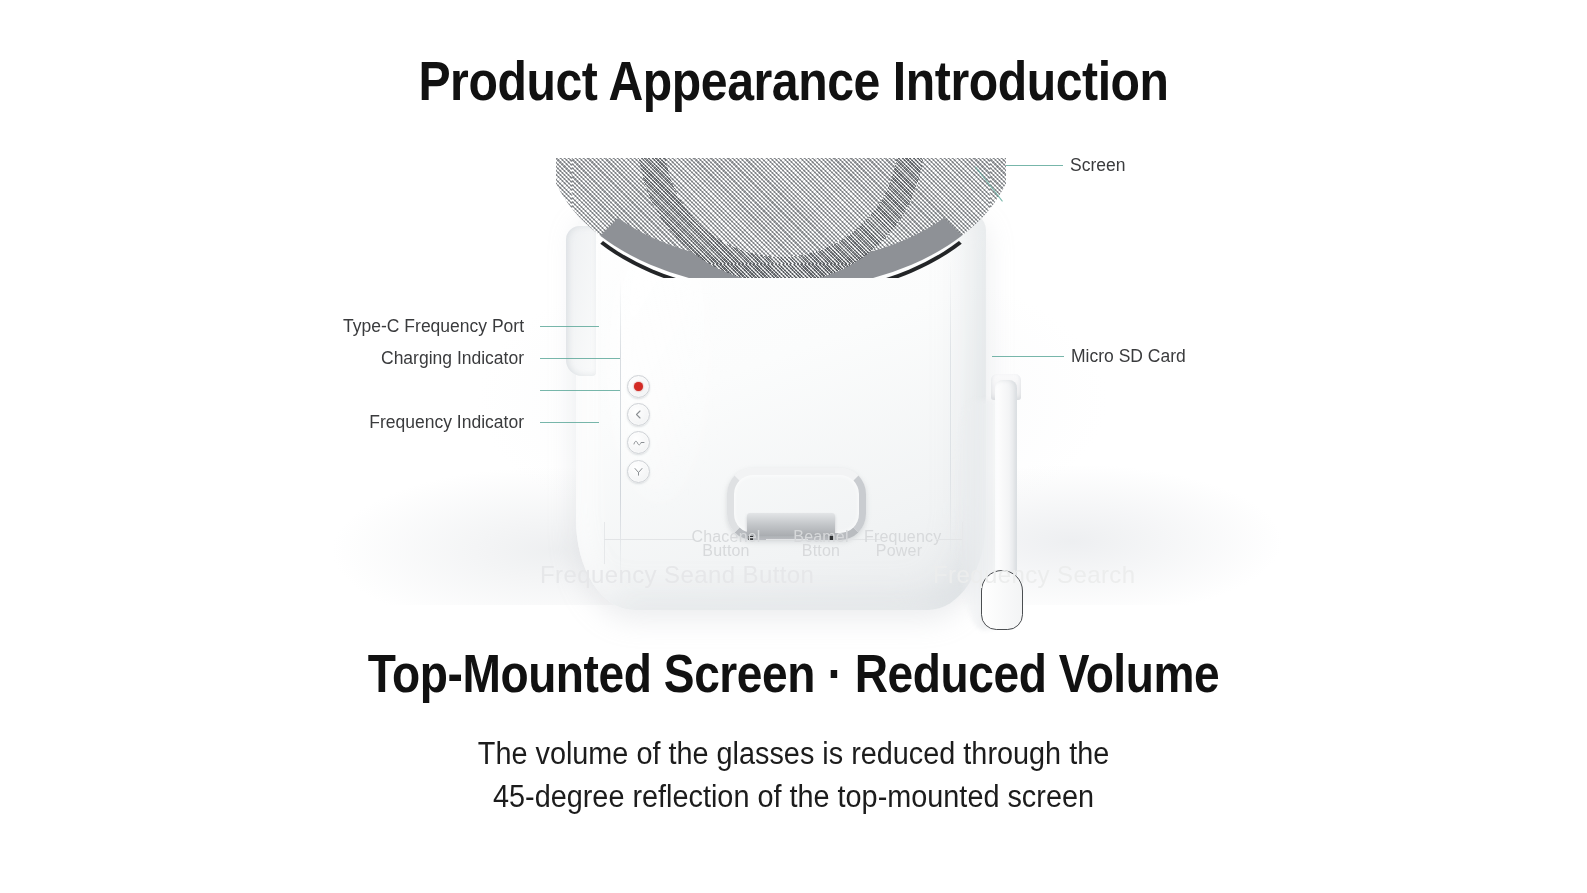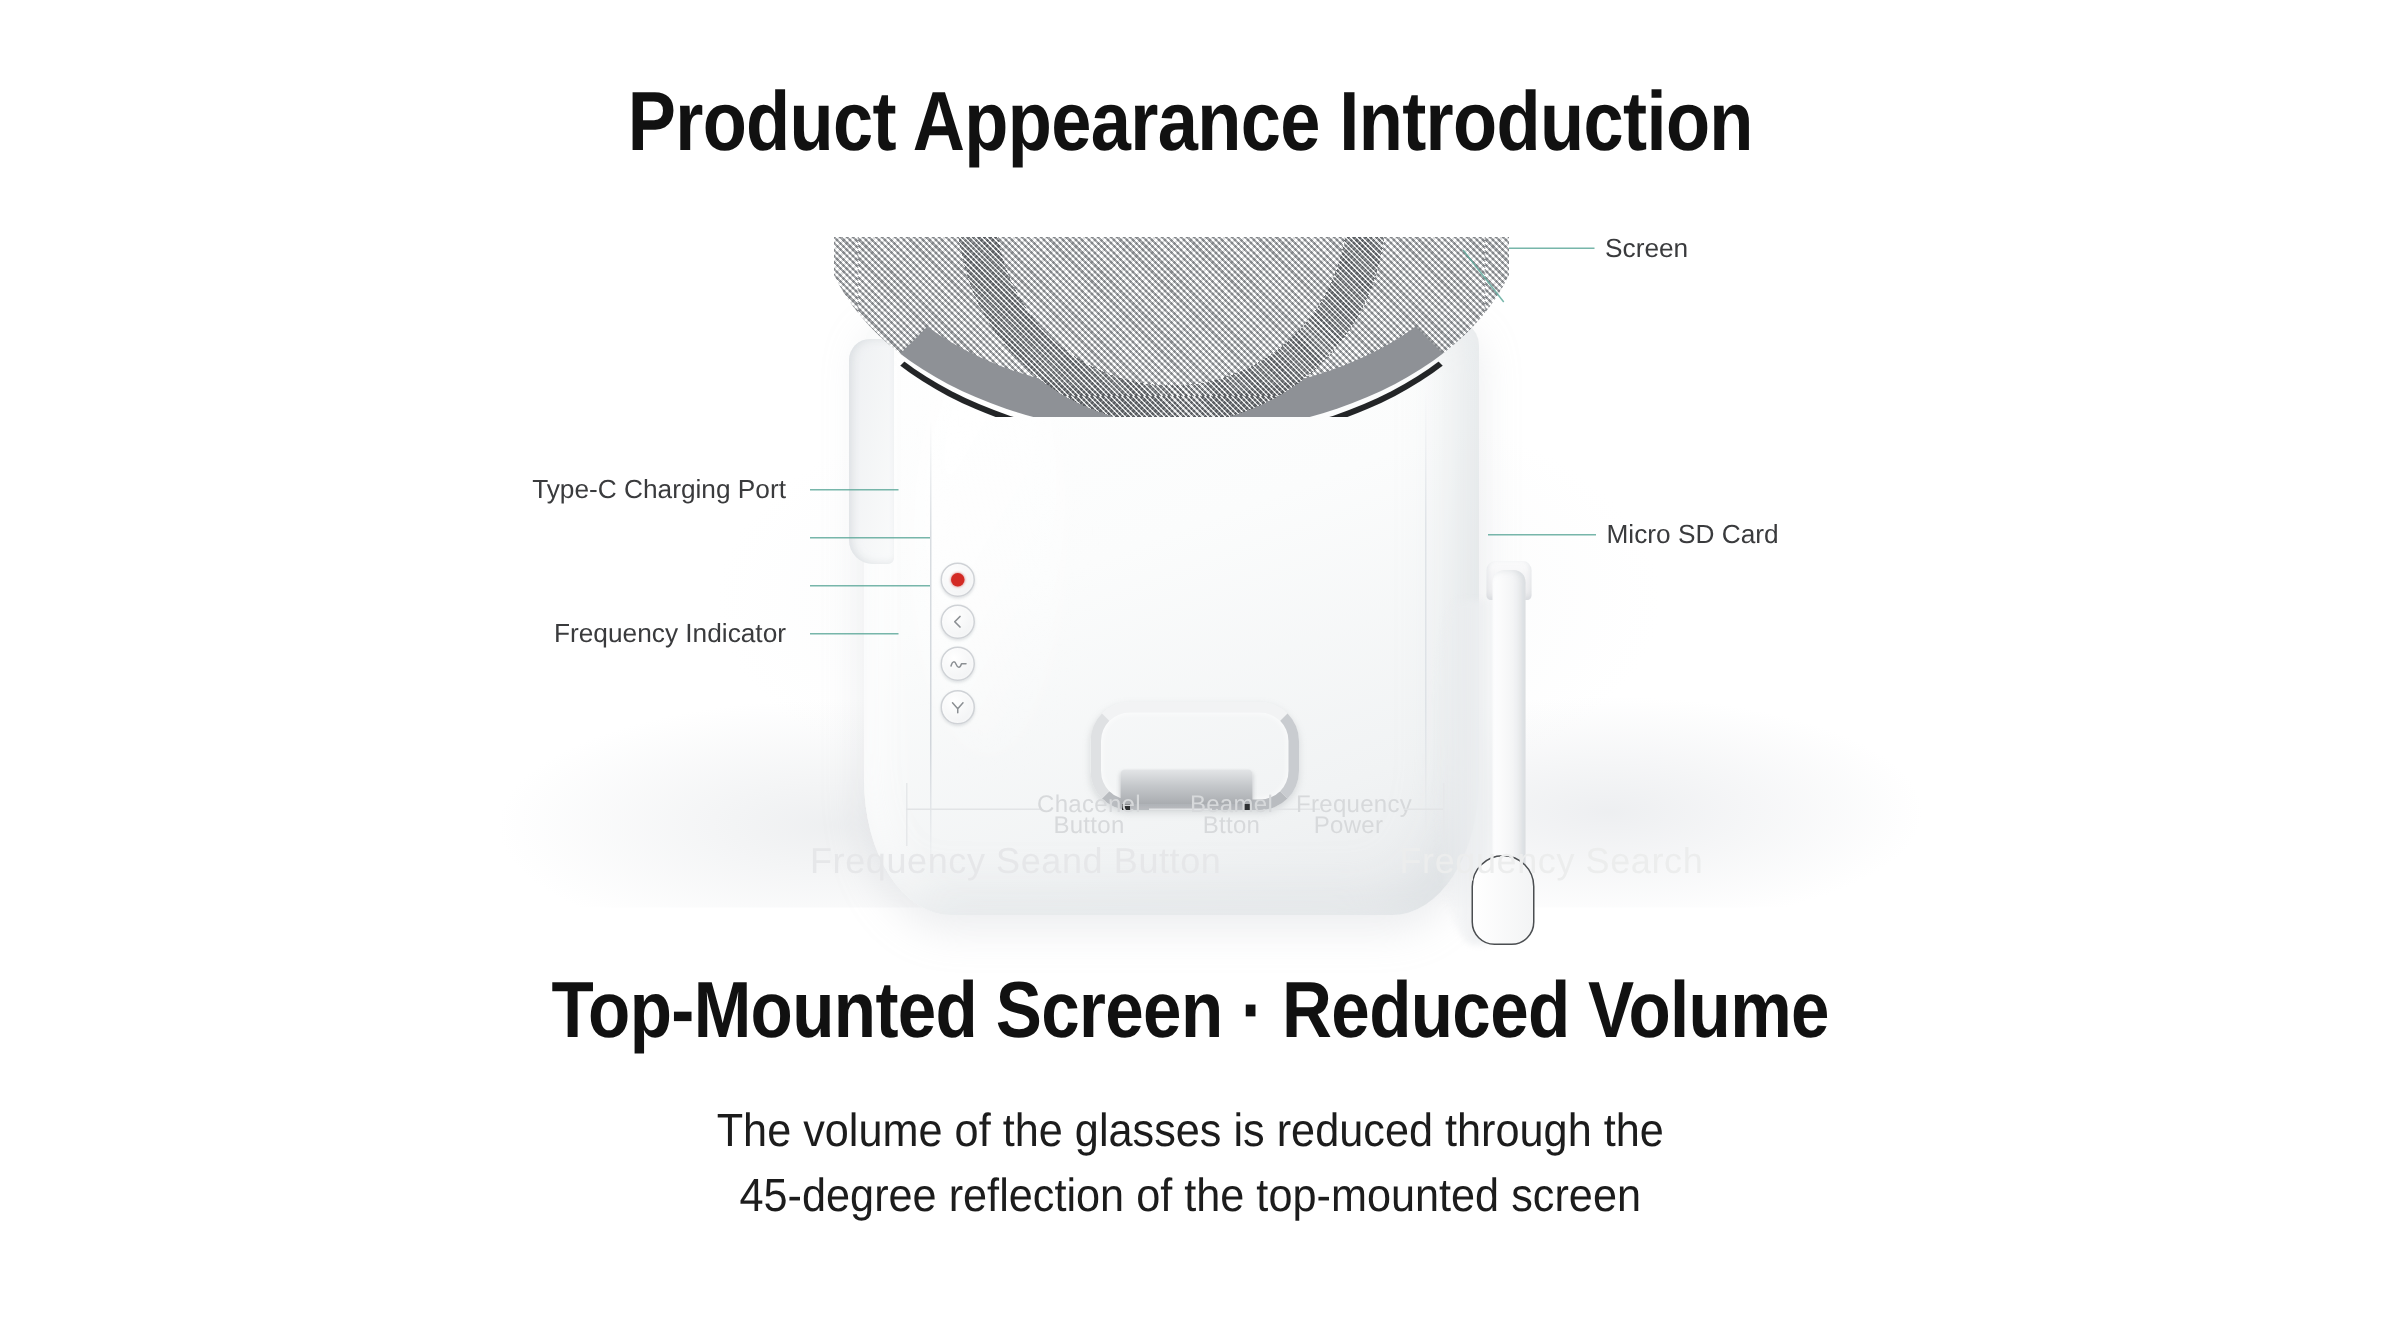--- a/index.html
+++ b/index.html
@@ -407,23 +407,24 @@
       </svg>
     </div>
 
     <div class="lead-diag" style="left:975px; top:37px; height:44px; transform: rotate(-38deg);"></div>
     <div class="lead" style="left:1006px; top:35px; width:57px;"></div>
     <div class="cal-label" style="left:1070px; top:24px;">Screen</div>
 
     <div class="lead" style="left:992px; top:226px; width:72px;"></div>
     <div class="cal-label" style="left:1071px; top:215px;">Micro SD Card</div>
 
-    <div class="cal-label right-aligned" style="left:244px; top:185px; width:280px;">Type-C Charging Port</div>
+    <div class="cal-label right-aligned" style="left:244px; top:185px; width:280px;">Type-C Frequency Port</div>
     <div class="lead" style="left:540px; top:196px; width:59px;"></div>
 
+    <div class="cal-label right-aligned" style="left:244px; top:217px; width:280px;">Charging Indicator</div>
     <div class="lead" style="left:540px; top:228px; width:80px;"></div>
 
     <div class="lead" style="left:540px; top:260px; width:80px;"></div>
 
     <div class="cal-label right-aligned" style="left:244px; top:281px; width:280px;">Frequency Indicator</div>
     <div class="lead" style="left:540px; top:292px; width:59px;"></div>
 
     <div class="ghost-vert" style="left:604px; top:392px; height:42px;"></div>
     <div class="ghost-lead" style="left:604px; top:409px; width:90px;"></div>
     <div class="ghost" style="left:690px; top:400px; width:72px;">Chacenel

